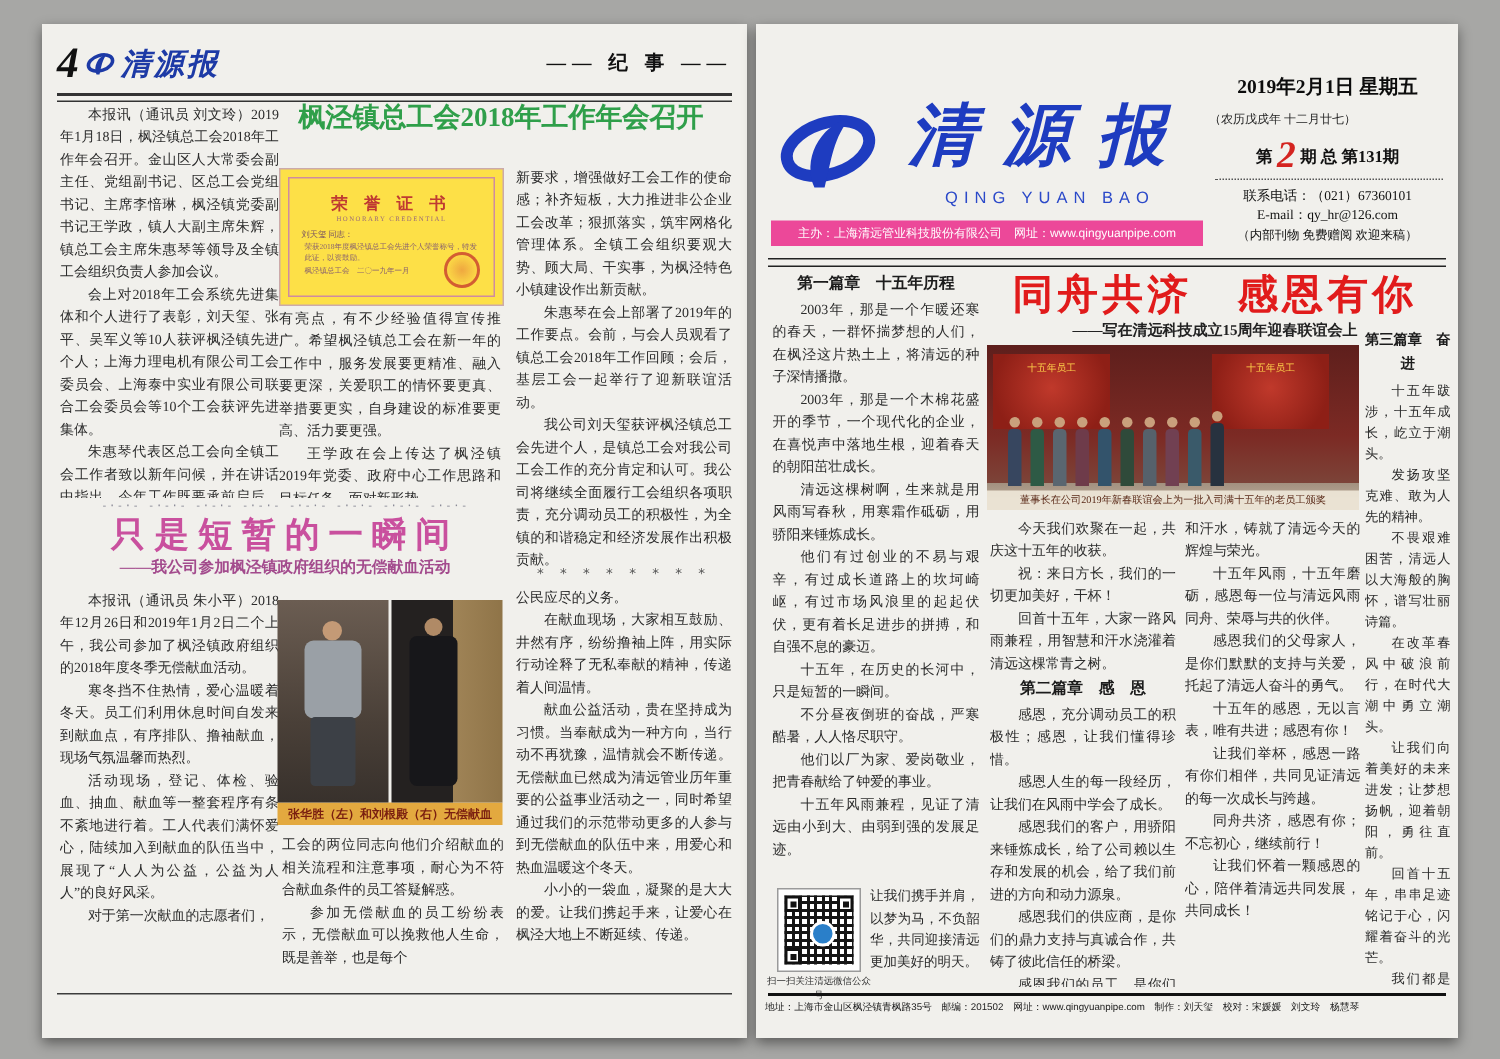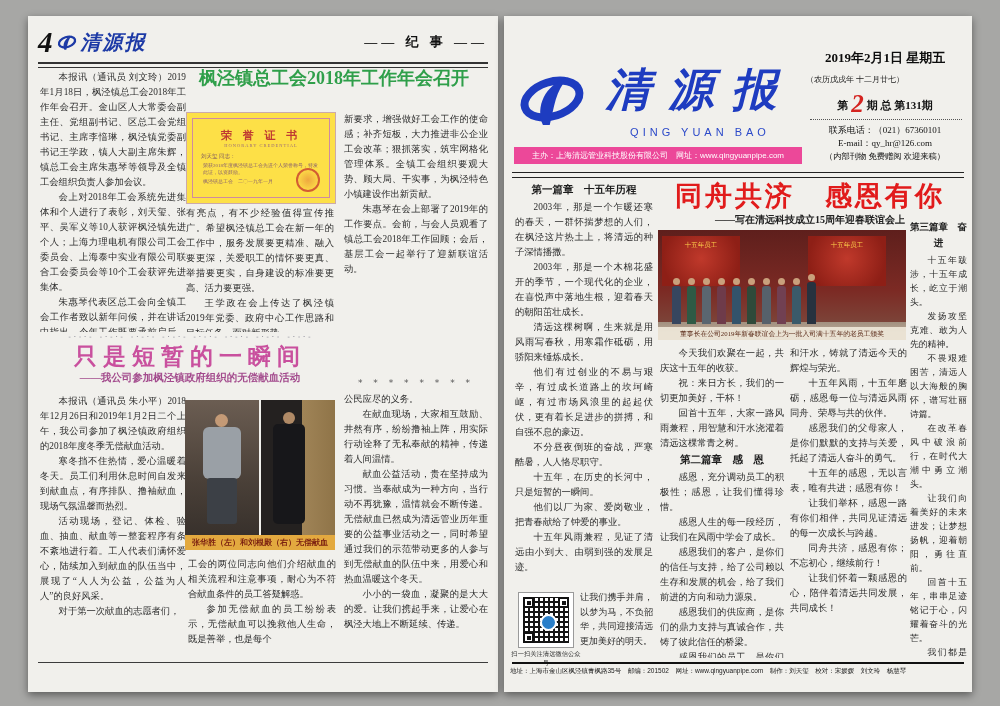--- a/index.html
+++ b/index.html
@@ -180,20 +180,21 @@
     </div>
   </div>
 
   <div class="col flow cont a1c2">
       <p>有亮点，有不少经验值得宣传推广。希望枫泾镇总工会在新一年的工作中，服务发展要更精准、融入要更深，关爱职工的情怀要更真、举措要更实，自身建设的标准要更高、活力要更强。</p>
       <p>王学政在会上传达了枫泾镇2019年党委、政府中心工作思路和目标任务。面对新形势</p>
     </div>
   <div class="col flow cont a1c3">
       <p>新要求，增强做好工会工作的使命感；补齐短板，大力推进非公企业工会改革；狠抓落实，筑牢网格化管理体系。全镇工会组织要观大势、顾大局、干实事，为枫泾特色小镇建设作出新贡献。</p>
       <p>朱惠琴在会上部署了2019年的工作要点。会前，与会人员观看了镇总工会2018年工作回顾；会后，基层工会一起举行了迎新联谊活动。</p>
+      <p>我公司刘天玺获评枫泾镇总工会先进个人，是镇总工会对我公司工会工作的充分肯定和认可。我公司将继续全面履行工会组织各项职责，充分调动员工的积极性，为全镇的和谐稳定和经济发展作出积极贡献。</p>
     </div>
 
   <div class="dash-sep">-·-·-  -·-·-  -·-·-  -·-·-  -·-·-  -·-·-  -·-·-  -·-·-</div>
   <div class="t-mag">只是短暂的一瞬间</div>
   <div class="sub2">——我公司参加枫泾镇政府组织的无偿献血活动</div>
 
   <div class="col flow a2c1">
       <p>本报讯（通讯员 朱小平）2018年12月26日和2019年1月2日二个上午，我公司参加了枫泾镇政府组织的2018年度冬季无偿献血活动。</p>
       <p>寒冬挡不住热情，爱心温暖着冬天。员工们利用休息时间自发来到献血点，有序排队、撸袖献血，现场气氛温馨而热烈。</p>
       <p>活动现场，登记、体检、验血、抽血、献血等一整套程序有条不紊地进行着。工人代表们满怀爱心，陆续加入到献血的队伍当中，展现了“人人为公益，公益为人人”的良好风采。</p>
@@ -278,22 +279,22 @@
     <div class="stage-cap">董事长在公司2019年新春联谊会上为一批入司满十五年的老员工颁奖</div>
   </div>
 
   <div class="col c1">
     <div class="chap">第一篇章　十五年历程</div>
     <div class="flow">
         <p>2003年，那是一个乍暖还寒的春天，一群怀揣梦想的人们，在枫泾这片热土上，将清远的种子深情播撒。</p>
         <p>2003年，那是一个木棉花盛开的季节，一个现代化的企业，在喜悦声中落地生根，迎着春天的朝阳茁壮成长。</p>
         <p>清远这棵树啊，生来就是用风雨写春秋，用寒霜作砥砺，用骄阳来锤炼成长。</p>
         <p>他们有过创业的不易与艰辛，有过成长道路上的坎坷崎岖，有过市场风浪里的起起伏伏，更有着长足进步的拼搏，和自强不息的豪迈。</p>
+        <p>十五年，在历史的长河中，只是短暂的一瞬间。</p>
         <p>不分昼夜倒班的奋战，严寒酷暑，人人恪尽职守。</p>
-        <p>十五年，在历史的长河中，只是短暂的一瞬间。</p>
         <p>他们以厂为家、爱岗敬业，把青春献给了钟爱的事业。</p>
         <p>十五年风雨兼程，见证了清远由小到大、由弱到强的发展足迹。</p>
       </div>
   </div>
 
   <div class="qr">
     <div class="qr-grid">
       <span class="finder f-tl"></span>
       <span class="finder f-tr"></span>
       <span class="finder f-bl"></span>
@@ -308,21 +309,21 @@
   <div class="col c2">
     <div class="flow">
         <p>今天我们欢聚在一起，共庆这十五年的收获。</p>
         <p>祝：来日方长，我们的一切更加美好，干杯！</p>
         <p>回首十五年，大家一路风雨兼程，用智慧和汗水浇灌着清远这棵常青之树。</p>
       </div>
     <div class="chap">第二篇章　感　恩</div>
     <div class="flow">
         <p>感恩，充分调动员工的积极性；感恩，让我们懂得珍惜。</p>
         <p>感恩人生的每一段经历，让我们在风雨中学会了成长。</p>
-        <p>感恩我们的客户，是你们的信任与支持，给了公司赖以生存和发展的机会，给了我们前进的方向和动力源泉。</p>
+        <p>感恩我们的客户，用骄阳来锤炼成长，给了公司赖以生存和发展的机会，给了我们前进的方向和动力源泉。</p>
         <p>感恩我们的供应商，是你们的鼎力支持与真诚合作，共铸了彼此信任的桥梁。</p>
         <p>感恩我们的员工，是你们用勤劳、智慧</p>
       </div>
   </div>
 
   <div class="col flow cont c3">
       <p>和汗水，铸就了清远今天的辉煌与荣光。</p>
       <p>十五年风雨，十五年磨砺，感恩每一位与清远风雨同舟、荣辱与共的伙伴。</p>
       <p>感恩我们的父母家人，是你们默默的支持与关爱，托起了清远人奋斗的勇气。</p>
       <p>十五年的感恩，无以言表，唯有共进；感恩有你！</p>

